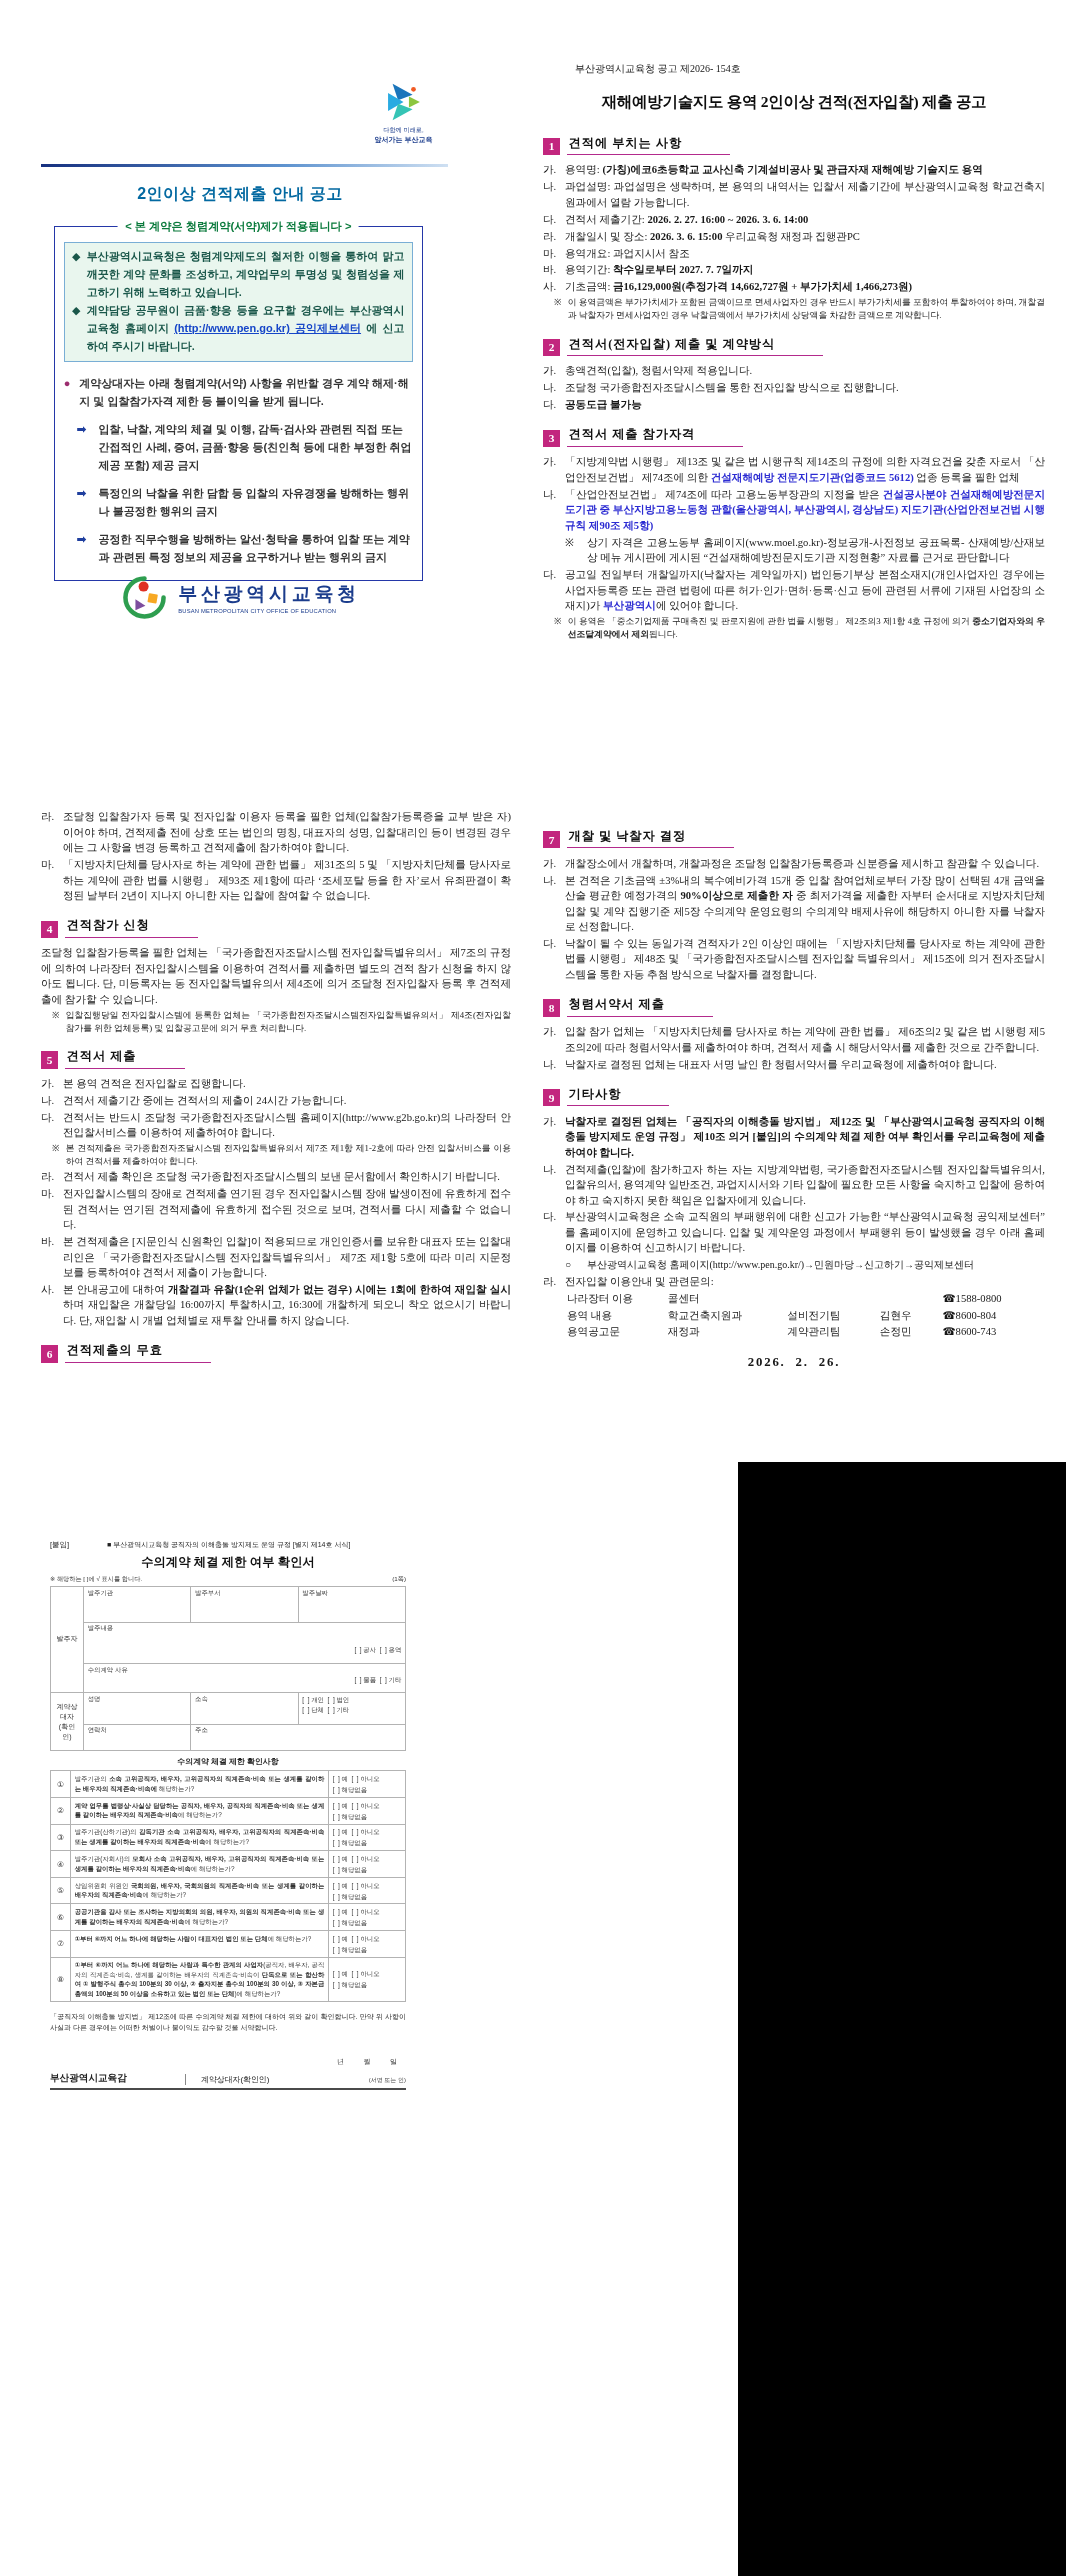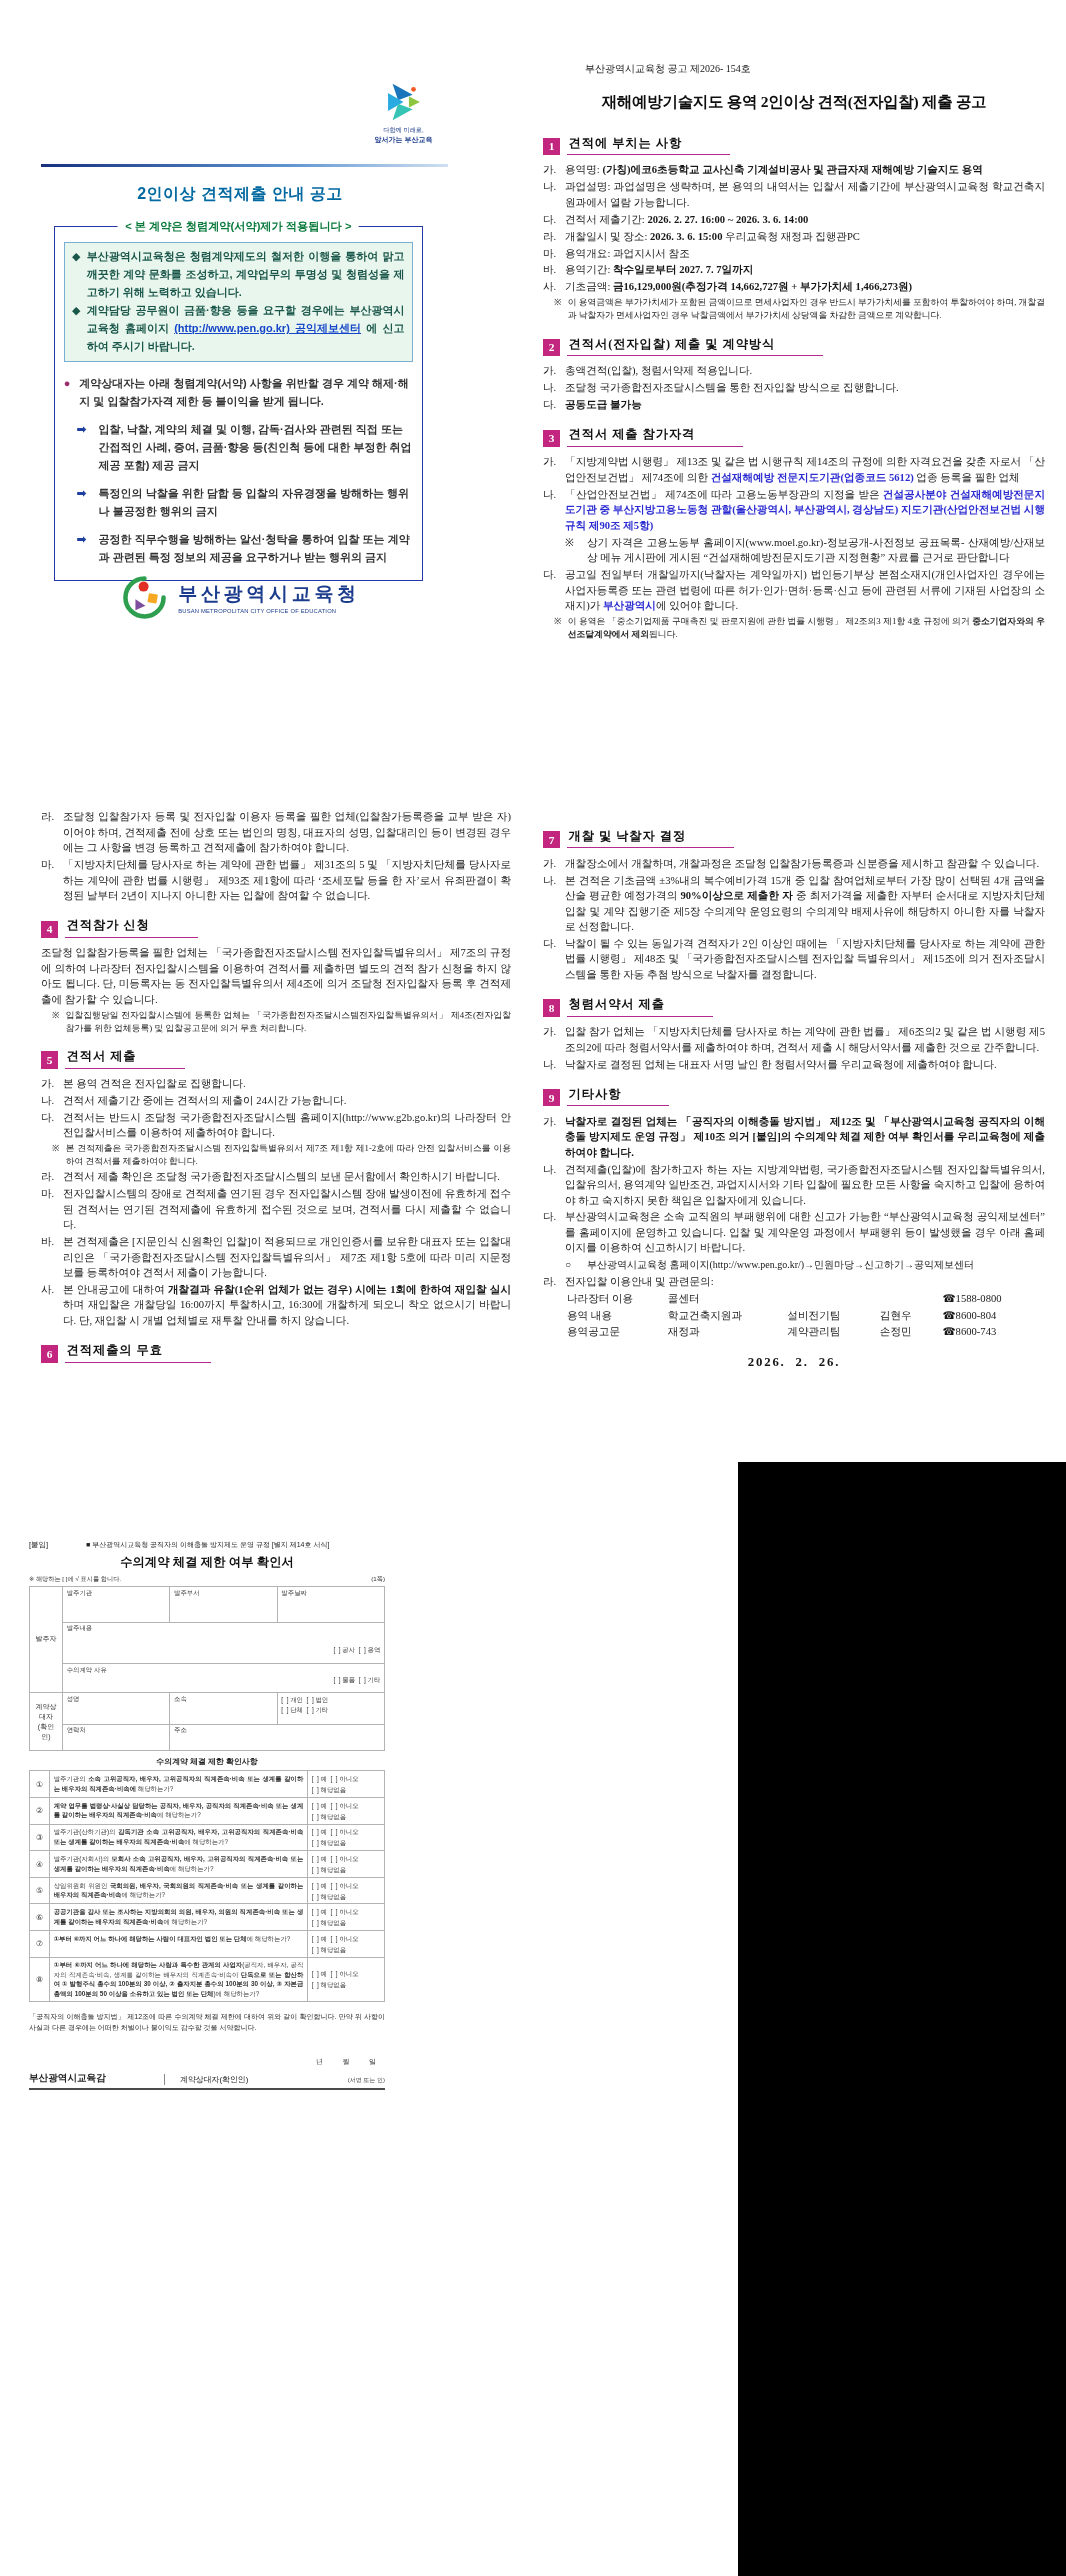--- a/index.html
+++ b/index.html
@@ -20,21 +20,21 @@
   .lnk{color:#1646c8;text-decoration:underline;cursor:pointer;}
   .sec-h{display:flex;align-items:flex-end;margin:13.7px 0 7.3px 0;}
   .sec-num{width:17.4px;height:17.4px;background:#c2267e;color:#fff;font-weight:bold;font-size:11.4px;
            display:flex;align-items:center;justify-content:center;margin-right:6.4px;flex:0 0 17.4px;}
   .sec-title{font-size:12.3px;font-weight:bold;border-bottom:1.8px solid #b32a8c;
              padding:0 48px 2.7px 1.8px;letter-spacing:0.9px;color:#111;}
   
   #right-p1{position:absolute;left:543px;top:62px;width:502px;}
   #left-p2{position:absolute;left:41px;top:808px;width:470px;}
   #right-p3{position:absolute;left:543px;top:814px;width:502px;}
-  .doc-no{margin-left:42px;font-size:10px;}
+  .doc-no{margin-left:32px;font-size:10px;}
   .p1-title{margin-top:15.5px;text-align:center;font-size:15.5px;font-weight:bold;letter-spacing:-0.3px;color:#0d0d0d;}
   .secs{margin-top:22px;}
   
   .c-row{display:flex;font-size:10.6px;line-height:16.4px;padding-left:24px;gap:16px;}
   .cc1{width:91px;white-space:nowrap;}
   .cc2{width:111px;white-space:nowrap;}
   .cc3{width:82px;}
   .cc4{width:50px;}
   .cc5{width:110px;}
   .date-line{text-align:center;font-size:12.8px;font-weight:600;margin-top:14.6px;white-space:pre;letter-spacing:1.8px;}
@@ -58,21 +58,21 @@
   .bx-it .lbl{flex:0 0 14.6px;}
   .intro{display:flex;margin-top:12px;font-size:11px;line-height:18px;font-weight:bold;color:#333;}
   .intro .lbl{flex:0 0 15.5px;color:#9c2d6f;}
   .ar-it{display:flex;margin-top:10px;padding-left:12.8px;font-size:11px;line-height:18px;font-weight:bold;color:#333;}
   .ar-it .lbl{flex:0 0 22px;color:#1f3f9e;font-size:12px;}
   .org-logo{position:absolute;top:493px;left:0;width:100%;display:flex;align-items:center;justify-content:center;}
   .org-txt{margin-left:9px;}
   .org-kr{font-size:19px;font-weight:bold;color:#1b3c8c;letter-spacing:3.7px;}
   .org-en{font-size:5.8px;color:#1b3c8c;margin-top:1.8px;letter-spacing:0.2px;}
   
-  #form-page{position:absolute;left:29px;top:1540px;width:356px;color:#222;}
+  #form-page{position:absolute;left:50px;top:1540px;width:356px;color:#222;}
   .fm-attach{display:flex;font-size:7px;align-items:flex-end;}
   .fm-attach .al{width:57px;font-size:7.5px;}
   .fm-title{text-align:center;font-size:12.3px;font-weight:bold;margin:3.7px 0 4.6px 0;color:#111;}
   .fm-note{display:flex;justify-content:space-between;font-size:6.2px;margin-bottom:1.8px;color:#333;}
   table.fmt{width:100%;border-collapse:collapse;table-layout:fixed;
             border-top:1.8px solid #555;border-bottom:1.8px solid #555;}
   .fmt td{border:0.9px solid #b3b3b3;font-size:6.4px;vertical-align:top;padding:1.8px 3.7px;color:#333;}
   .fmt td.vlab{vertical-align:middle;text-align:center;font-size:7px;}
   .h38{height:31px;} .h44{height:37px;} .h30{height:24px;} .h34{height:27px;} .h26{height:22px;}
   .relcell{position:relative;}

